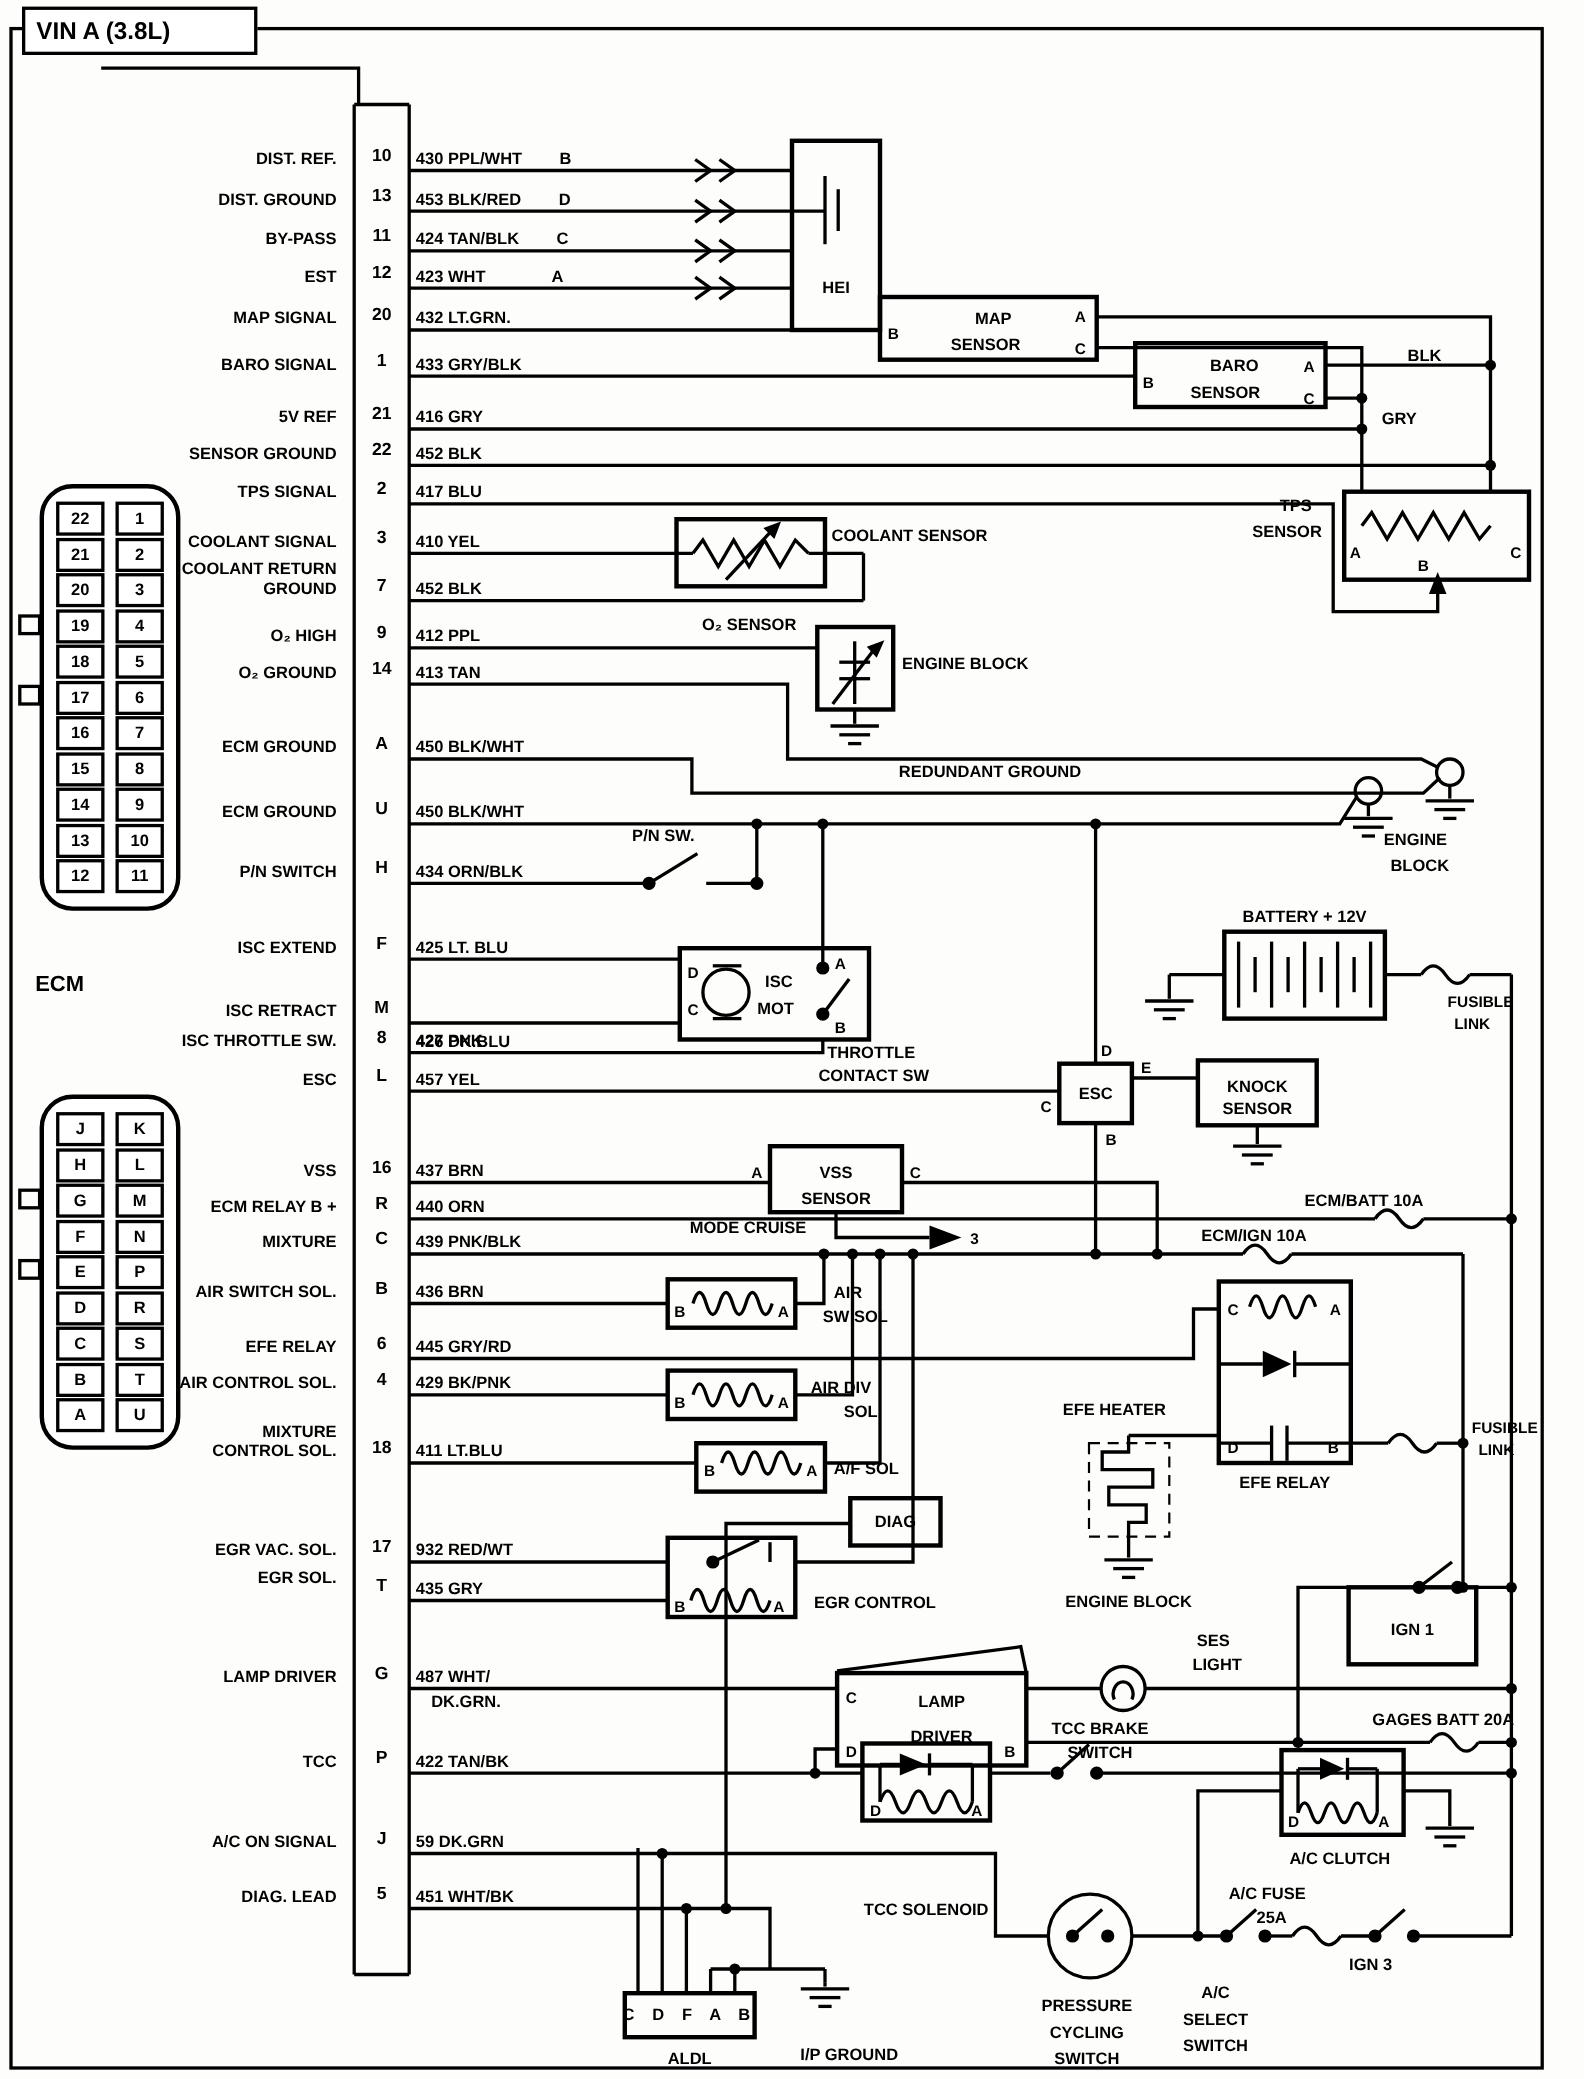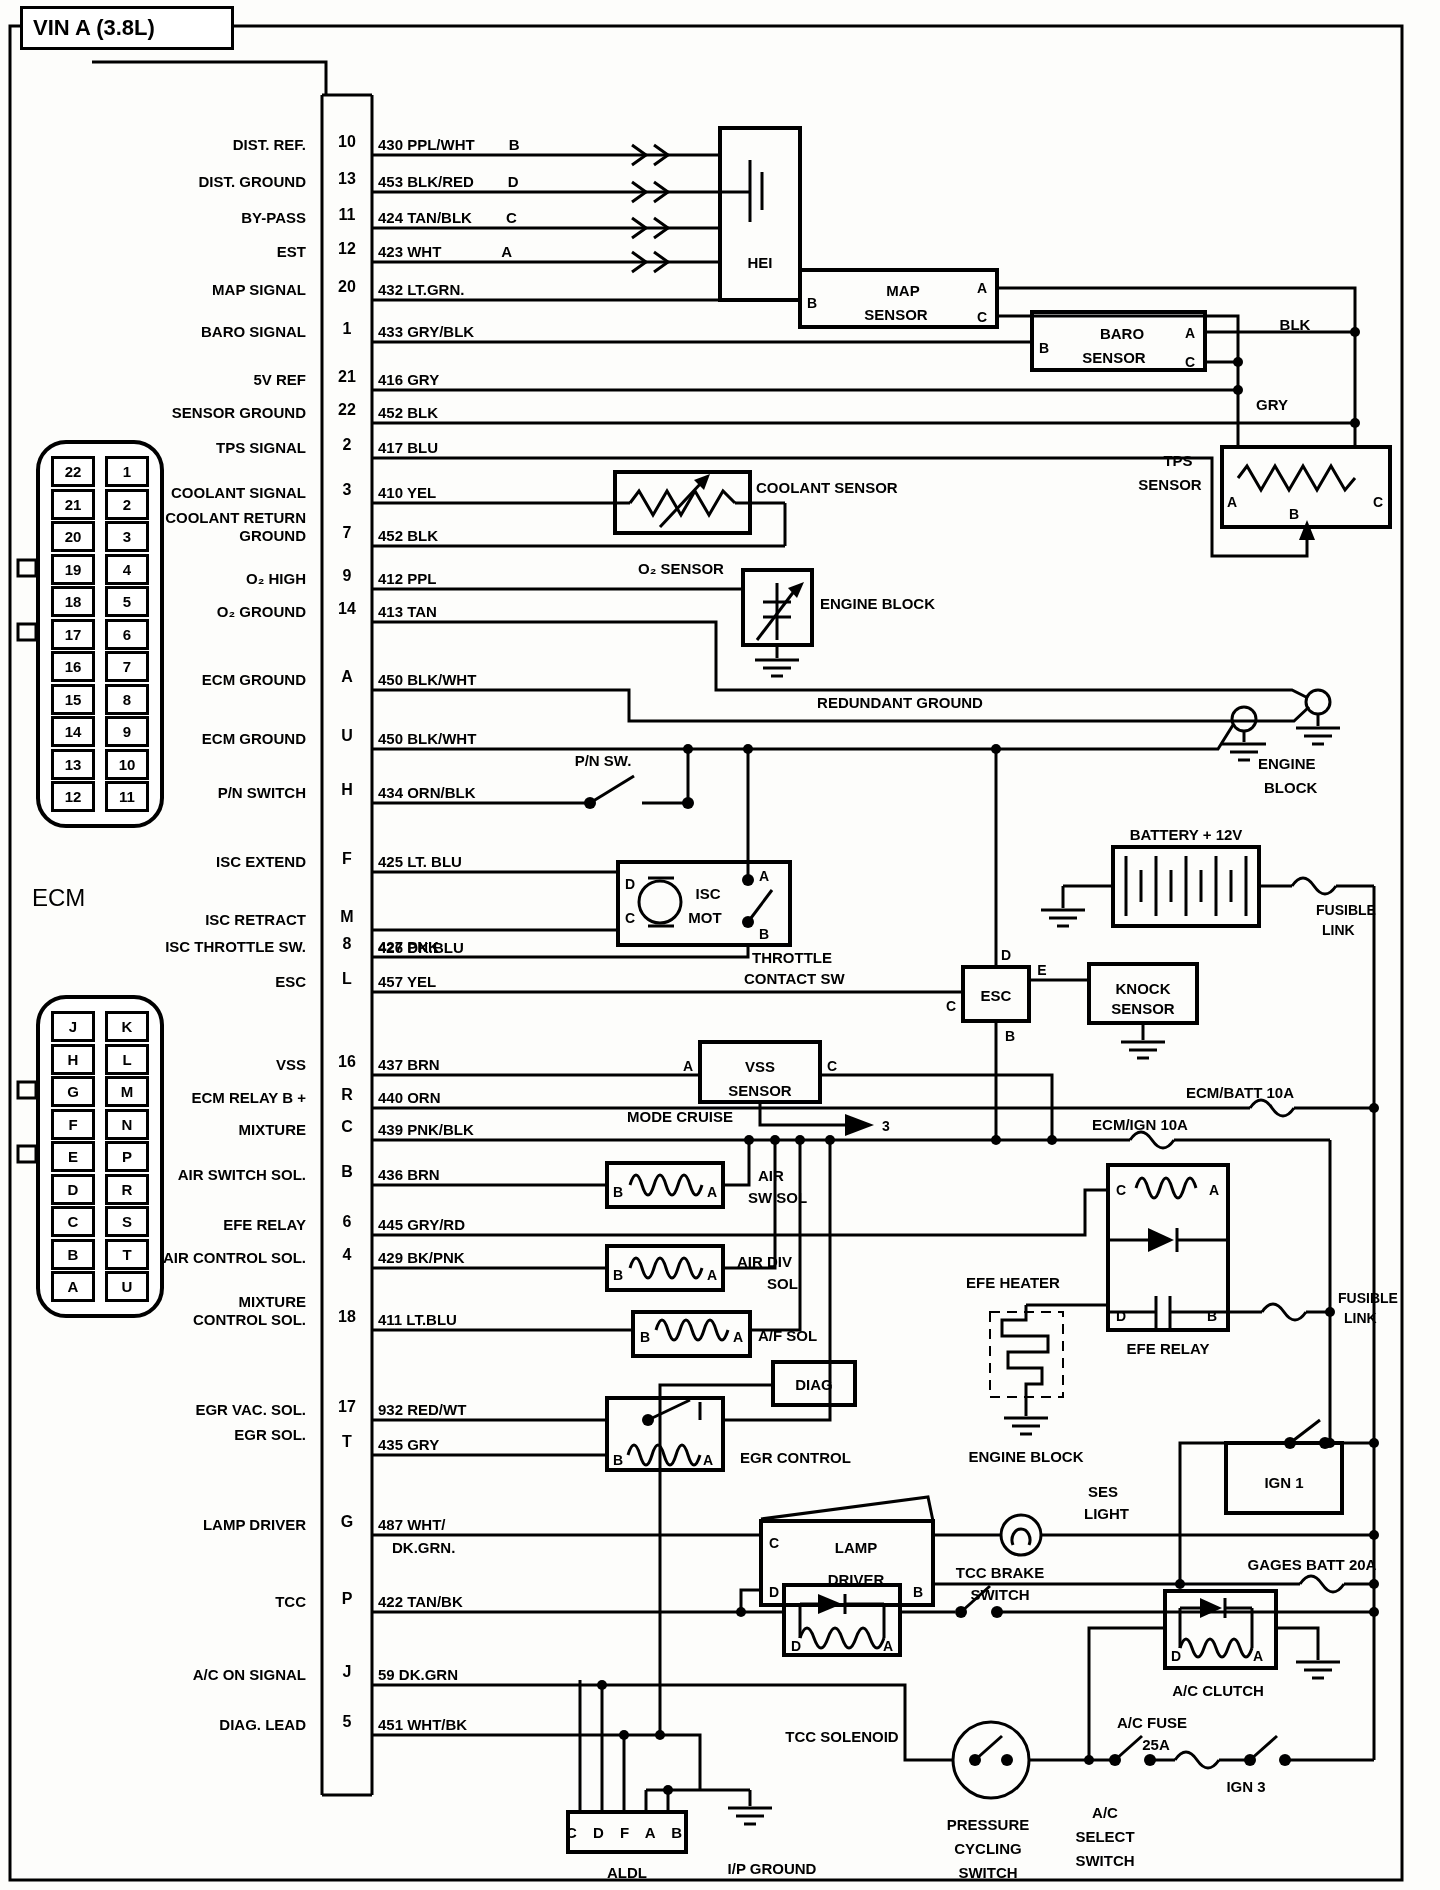--- a/index.html
+++ b/index.html
@@ -15,21 +15,21 @@
   .pl{position:absolute;left:0;width:306px;text-align:right;font-weight:bold;font-size:15px;white-space:nowrap;transform:translateY(-100%);}
   .pn{position:absolute;left:347px;font-weight:bold;font-size:16px;transform:translate(-50%,-100%);}
   .wl{position:absolute;left:378px;font-weight:bold;font-size:15px;white-space:nowrap;transform:translateY(-100%);display:flex;gap:34px;}
   .wl2{position:absolute;left:392px;font-weight:bold;font-size:15px;transform:translateY(-100%);}
   .t{position:absolute;font-weight:bold;font-size:14px;transform:translate(-50%,-50%);}
   .sm{font-size:14px;}
   .title-box{position:absolute;left:20px;top:6px;width:198px;height:38px;border:3px solid #000;background:#fff;display:flex;align-items:center;padding-left:10px;font-weight:bold;font-size:22px;}
   .conn{position:absolute;border:4px solid #000;border-radius:30px;background:#fff;display:flex;gap:10px;justify-content:center;padding:12px 8px;box-sizing:border-box;}
   .ccol{display:flex;flex-direction:column;justify-content:space-between;}
   .ccell{border:3px solid #000;width:38px;height:25px;display:flex;align-items:center;justify-content:center;font-weight:bold;font-size:15px;}
-  .ecm{position:absolute;font-weight:normal;font-size:24px;}
+  .ecm{position:absolute;font-weight:bold;font-size:20px;}
 </style>
 </head>
 <body>
 
 <div class="stage">
 
 <svg width="1440" height="1890" viewBox="0 0 1440 1890">
 
   <rect class="w" x="10" y="26" width="1392" height="1854"></rect>
 
@@ -630,21 +630,21 @@
 <div class="ctr" style="left:896px;top:314px">SENSOR</div>
 <div class="t" style="left:812px;top:303px">B</div>
 <div class="t" style="left:982px;top:288px">A</div>
 <div class="t" style="left:982px;top:317px">C</div>
 <div class="ctr" style="left:1122px;top:333px">BARO</div>
 <div class="ctr" style="left:1114px;top:357px">SENSOR</div>
 <div class="t" style="left:1044px;top:348px">B</div>
 <div class="t" style="left:1190px;top:333px">A</div>
 <div class="t" style="left:1190px;top:362px">C</div>
 <div class="ctr" style="left:1295px;top:324px">BLK</div>
-<div class="ctr" style="left:1272px;top:404px">GRY</div>
+<div class="ctr" style="left:1272px;top:381px">GRY</div>
 <div class="ctr" style="left:1178px;top:460px">TPS</div>
 <div class="ctr" style="left:1170px;top:484px">SENSOR</div>
 <div class="t" style="left:1232px;top:502px">A</div>
 <div class="t" style="left:1294px;top:514px">B</div>
 <div class="t" style="left:1378px;top:502px">C</div>
 <div class="lbl" style="left:756px;top:496px">COOLANT SENSOR</div>
 <div class="ctr" style="left:681px;top:568px">O₂ SENSOR</div>
 <div class="lbl" style="left:820px;top:612px">ENGINE BLOCK</div>
 <div class="ctr" style="left:900px;top:702px">REDUNDANT GROUND</div>
 <div class="ctr" style="left:603px;top:760px">P/N SW.</div>

